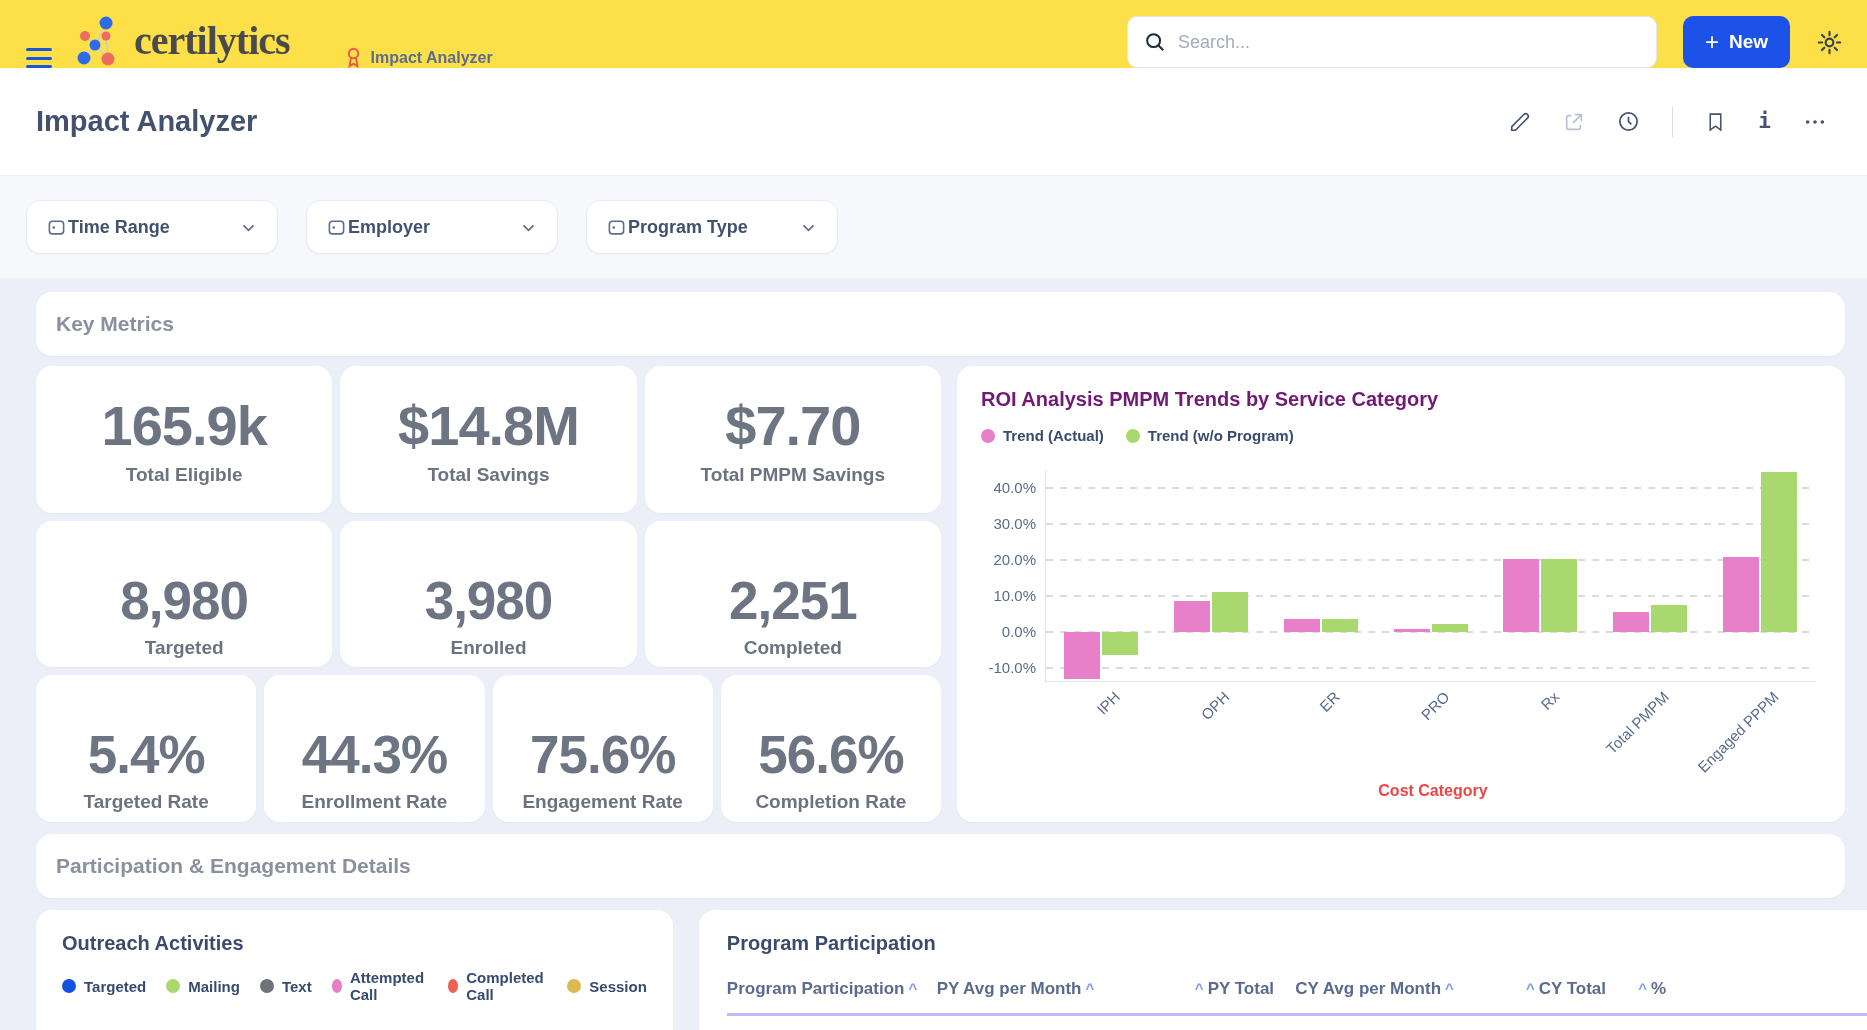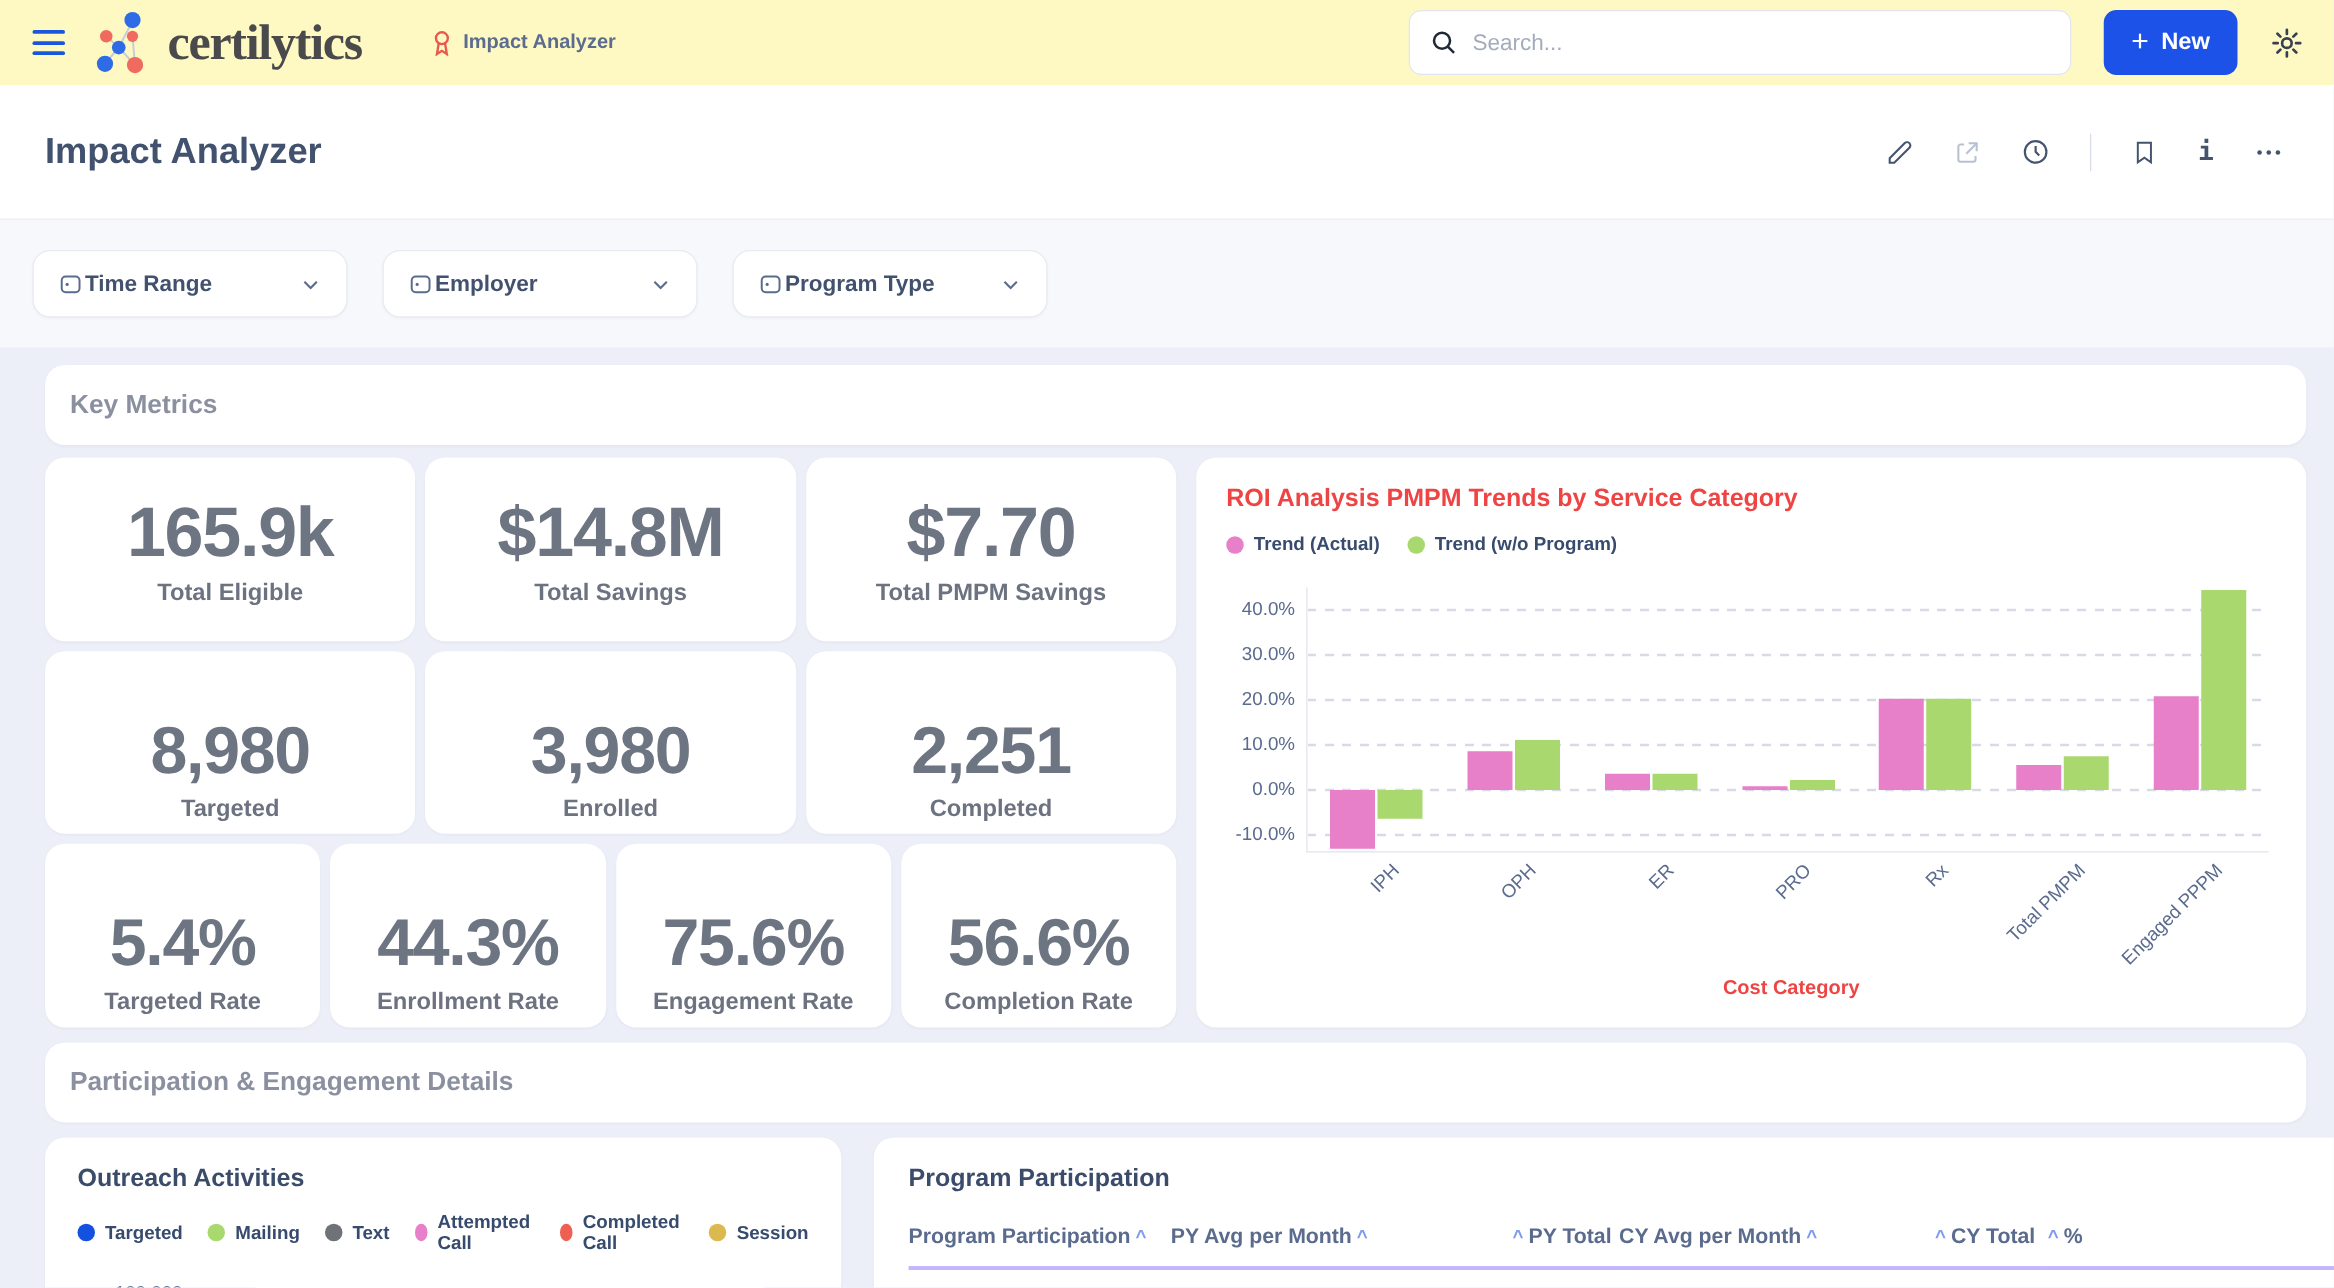--- a/index.html
+++ b/index.html
@@ -1,20 +1,20 @@
 <!DOCTYPE html>
 <html><head>
 <meta charset="utf-8">
 <style>
   * { margin:0; padding:0; box-sizing:border-box; }
   html,body { width:1867px; height:1030px; overflow:hidden; }
   body { font-family:"Liberation Sans", sans-serif; background:#edeff8; color:#3b4c6b; }
 
   
-  .topbar { height:68px; background:#fef9c3; display:flex; align-items:center; padding:0 24px 0 26px; }
+  .topbar { height:68px; background:#fde047; display:flex; align-items:flex-end; padding:0 24px 0 26px; }
   .hamburger { width:26px; height:20px; display:flex; flex-direction:column; justify-content:space-between; cursor:pointer; margin-right:20px; }
   .hamburger span { display:block; height:3px; border-radius:2px; background:#1a56db; }
   .logo { display:flex; align-items:center; gap:10px; }
   .logo-text { font-family:"Liberation Serif", serif; font-weight:700; font-size:40px; color:#4a4a4c; letter-spacing:-1px; line-height:1; }
   .breadcrumb { display:flex; align-items:center; gap:8px; margin-left:54px; color:#5b6c8f; font-weight:700; font-size:16px; cursor:pointer; }
   .topbar-right { margin-left:auto; display:flex; align-items:center; gap:26px; }
   .searchbox { width:530px; height:52px; border:1.5px solid #e2e5ef; border-radius:10px; display:flex; align-items:center; padding:0 16px; gap:12px; background:#fff; }
   .searchbox input { border:none; outline:none; flex:1; font-size:18px; color:#42526e; font-family:"Liberation Sans",sans-serif; }
   .searchbox input::placeholder { color:#a3abbd; }
   .new-btn { height:52px; padding:0 22px; background:#1d52e8; color:#fff; border:none; border-radius:10px; font-size:19px; font-weight:700; display:flex; align-items:center; gap:10px; cursor:pointer; font-family:"Liberation Sans",sans-serif; }
@@ -45,21 +45,21 @@
   .grid-row { display:flex; gap:16px; height:456px; }
   .metrics-col { width:905px; display:flex; flex-direction:column; gap:8px; }
   .mrow { display:flex; gap:8px; flex:1; }
   .metric-card { flex:1; display:flex; flex-direction:column; align-items:center; justify-content:center; }
   .metric-value { font-size:56px; font-weight:700; color:#6e7582; letter-spacing:-1px; }
   .mrow.small .metric-value { font-size:53px;margin-top:40px; }
   .metric-label { font-size:19px; font-weight:700; color:#6c7280; margin-top:6px; }
 
   
   .chart-card { flex:1; padding:22px 24px; display:flex; flex-direction:column; }
-  .chart-title { font-size:20px; font-weight:700; color:#ef4444; }
+  .chart-title { font-size:20px; font-weight:700; color:#701a75; }
   .legend-row { display:flex; align-items:flex-end; gap:22px; margin-top:16px; }
   .legend-item { display:flex; align-items:center; gap:8px; font-size:15px; font-weight:700; color:#374b6e; cursor:pointer; }
   .dot { width:14px; height:14px; border-radius:50%; display:inline-block; }
   .roi-plot { position:relative; margin:26px 6px 0 64px; height:212px; border-left:1px solid #e0e4ee; border-bottom:1px solid #e0e4ee; }
   .gl { position:absolute; left:0; right:0; height:2px; background:repeating-linear-gradient(90deg,#d8dbe6 0 7px,transparent 7px 14px); }
   .ytick { position:absolute; left:-64px; width:54px; text-align:right; font-size:15px; color:#5a6b8e; }
   .bar { position:absolute; }
   .xl { position:absolute; width:0; }
   .xl span { position:absolute; right:0; top:0; transform:rotate(-45deg); transform-origin:top right; white-space:nowrap; font-size:15px; color:#5a6b8e; }
   .axis-title { margin:100px 0 0 64px; text-align:center; font-size:16px; font-weight:700; color:#ef4444; }
@@ -72,21 +72,21 @@
   .out-legend { display:flex; align-items:center; gap:20px; margin-top:14px; flex-wrap:nowrap; }
   .out-plot { position:relative; height:160px; margin-top:20px; }
   .olabel { position:absolute; left:0; width:84px; text-align:right; font-size:15px; color:#5a6b8e; }
 
   table.ptable { border-collapse:collapse; margin-top:16px; width:100%; }
   .ptable th { font-size:17px; font-weight:700; color:#5a6b8e; padding:8px 0 14px 0; white-space:nowrap; border-bottom:3px solid #c4b5fd; }
   .ptable td { font-size:17px; font-weight:700; color:#3f4f6e; padding:20px 0 8px 0; white-space:nowrap; }
   .ptable td.name { color:#3b4c6b; }
   .caret { color:#7d9bf0; font-size:15px; font-weight:700; padding:0 4px; }
   th.al, td.al { text-align:left; }
-  th.ar, td.ar { text-align:right; padding-right:6px; }
+  th.ar, td.ar { padding-right:6px; }
 </style>
 </head>
 <body>
 
 <div class="topbar">
   <div class="hamburger">
       <span></span>
       <span></span>
       <span></span>
     </div>

